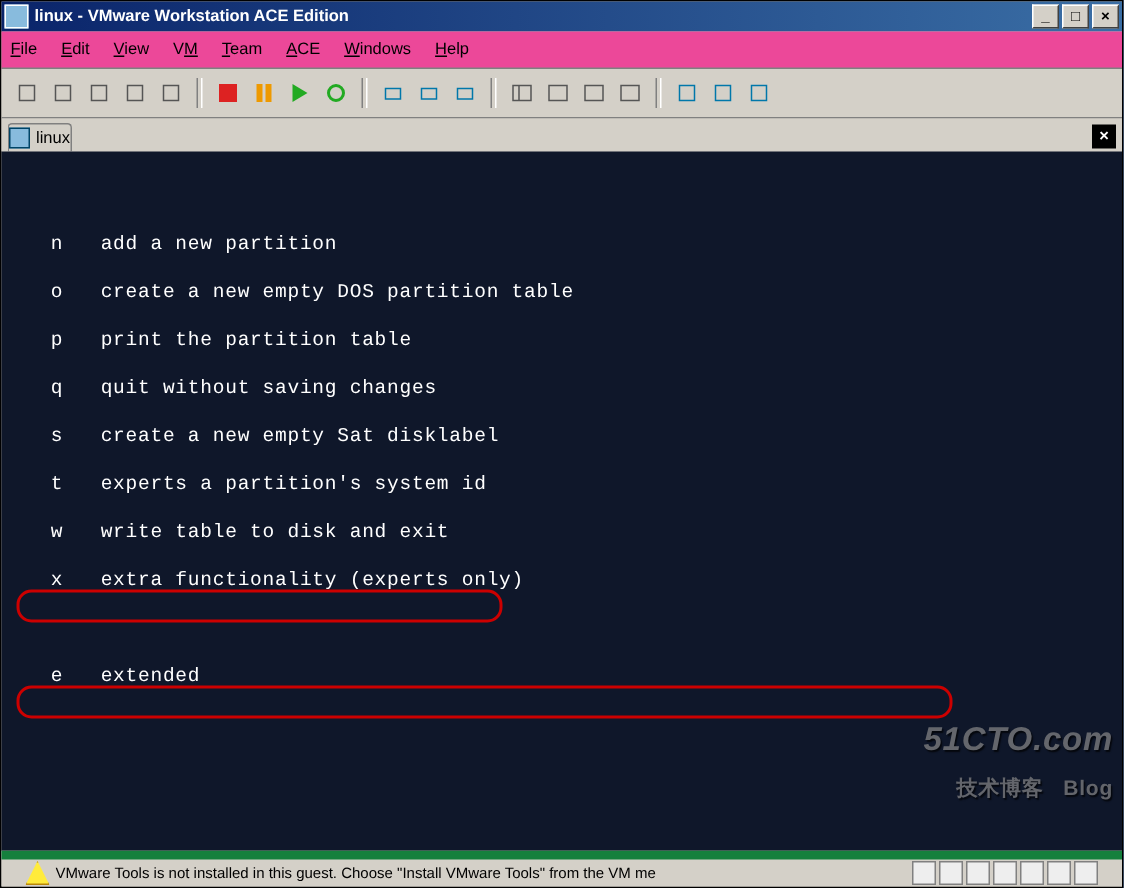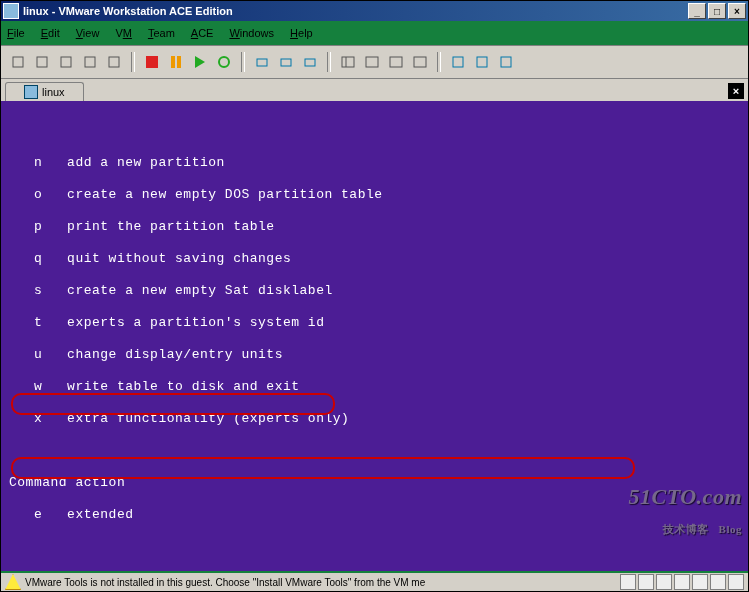--- a/index.html
+++ b/index.html
@@ -1,41 +1,41 @@
 <!DOCTYPE html>
 <html><head>
 <meta charset="utf-8">
 <style>
 html,body{margin:0;padding:0;font-family:"Tahoma","MS Sans Serif",sans-serif;font-size:11px;background:#3a6ea5;overflow:hidden}
 .window{width:749px;height:592px;background:#d4d0c8;border:1px solid #000;box-sizing:border-box;display:flex;flex-direction:column}
 .titlebar{height:20px;background:linear-gradient(to right,#0a246a,#3a6ea5);color:#fff;display:flex;align-items:center;padding:0 2px;font-weight:bold;font-size:11px}
 .titlebar .icon{width:14px;height:14px;background:#8bd;border:1px solid #fff;margin-right:4px}
 .titlebar .title{flex:1}
 .titlebar .winbtn{width:16px;height:14px;background:#d4d0c8;border:1px solid #fff;border-right-color:#404040;border-bottom-color:#404040;margin-left:2px;display:flex;align-items:center;justify-content:center;font-family:Arial;font-size:10px;font-weight:bold;color:#000;cursor:pointer}
-.menubar{height:20px;background:#15803d;display:flex;align-items:center;padding:2px 6px;border-bottom:1px solid #808080}
+.menubar{height:20px;background:#ec4899;display:flex;align-items:center;padding:2px 6px;border-bottom:1px solid #808080}
 .menubar span{margin-right:16px;cursor:pointer}
 .menubar span u{text-decoration:underline}
 .toolbar{height:28px;background:#d4d0c8;display:flex;align-items:center;padding:2px 6px;border-bottom:1px solid #808080;gap:2px}
 .tbtn{width:20px;height:20px;border:1px solid transparent;display:flex;align-items:center;justify-content:center;cursor:pointer}
 .tsep{width:2px;height:20px;border-left:1px solid #808080;border-right:1px solid #fff;margin:0 4px}
 .tabbar{height:22px;background:#d4d0c8;display:flex;align-items:flex-end;padding:0 4px}
-.tab{background:#d4d0c8;border:1px solid #808080;border-bottom:none;border-top-left-radius:3px;border-top-right-radius:3px;padding:2px 18px;font-size:11px;display:flex;align-items:center;gap:4px;cursor:pointer}
+.tab{background:#d4d0c8;border:1px solid #808080;border-bottom:none;border-top-left-radius:3px;border-top-right-radius:3px;padding:2px 0;font-size:11px;display:flex;align-items:center;gap:4px;cursor:pointer}
 .tab .ticon{width:12px;height:12px;background:#8bd;border:1px solid #046}
 .spacer{flex:1}
 .tabclose{width:16px;height:16px;background:#000;color:#fff;display:flex;align-items:center;justify-content:center;font-weight:bold;margin-bottom:2px;cursor:pointer}
-.console{flex:1;background:#4c1d95;color:#fff;font-family:"Courier New",monospace;font-size:13px;line-height:16px;padding:6px 8px;white-space:pre;overflow:hidden;position:relative;letter-spacing:0.5px}
+.console{flex:1;background:#0f172a;color:#fff;font-family:"Courier New",monospace;font-size:13px;line-height:16px;padding:6px 8px;white-space:pre;overflow:hidden;position:relative;letter-spacing:0.5px}
 .hl1{position:absolute;border:2px solid #c00;border-radius:10px;left:10px;top:292px;width:320px;height:18px;pointer-events:none}
 .hl2{position:absolute;border:2px solid #c00;border-radius:10px;left:10px;top:356px;width:620px;height:18px;pointer-events:none}
-.statusbar{height:18px;background:#d4d0c8;border-top:2px solid #15803d;display:flex;align-items:center;padding:0 4px;font-size:10px}
+.statusbar{height:18px;background:#d4d0c8;border-top:6px solid #15803d;display:flex;align-items:center;padding:0 16px;font-size:10px}
 .statusbar .warn{width:14px;height:14px;background:#ffeb3b;border:1px solid #b8860b;clip-path:polygon(50% 0,100% 100%,0 100%);margin-right:4px}
 .statusbar .txt{flex:1;white-space:nowrap;overflow:hidden}
 .tray{display:flex;gap:2px;align-items:center}
 .tray .ti{width:14px;height:14px;border:1px solid #808080;background:#eee}
-.watermark{position:absolute;right:6px;bottom:2px;color:#888;font-family:Liberation Serif, serif;font-size:22px;font-weight:bold;font-style:italic;pointer-events:none;opacity:.7;text-shadow:1px 1px 1px #000}
-.watermark sub{font-size:11px;display:block;text-align:right;font-style:normal}
+.watermark{position:absolute;right:6px;bottom:2px;color:#888;font-family:Liberation Sans, sans-serif;font-size:22px;font-weight:bold;font-style:italic;pointer-events:none;opacity:.7;text-shadow:1px 1px 1px #000}
+.watermark sub{font-size:14px;display:block;text-align:right;font-style:normal}
 svg{display:block}
 </style>
 </head>
 <body>
 
 <div class="window">
 
   <div class="titlebar">
     <div class="icon"></div>
     <div class="title">linux - VMware Workstation ACE Edition</div>
@@ -169,25 +169,23 @@
   </div>
 
   <div class="console">
 <div> </div>
 <div>   n   add a new partition</div>
 <div>   o   create a new empty DOS partition table</div>
 <div>   p   print the partition table</div>
 <div>   q   quit without saving changes</div>
 <div>   s   create a new empty Sat disklabel</div>
 <div>   t   experts a partition's system id</div>
-<div>   u   change display/entry units</div>
 <div>   w   write table to disk and exit</div>
 <div>   x   extra functionality (experts only)</div>
 <div> </div>
-<div>Command action</div>
 <div>   e   extended</div>
 
 
 
 
 
 
 
 
 

